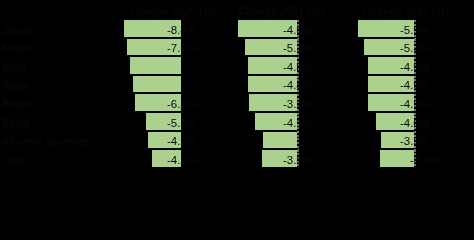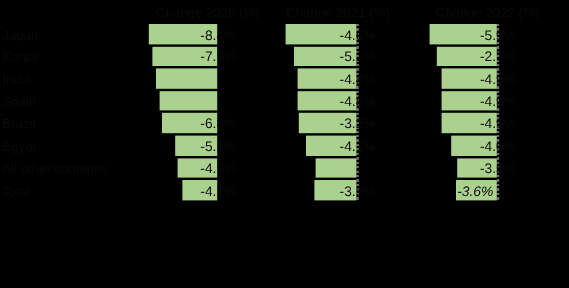--- a/index.html
+++ b/index.html
@@ -54,26 +54,26 @@
     <div class="bar" style="left: 255.38px; top: 113px; width: 41.82px; height: 16.6px;"></div>
     <div class="val" style="left: 233px; width: 80px; top: 117.6px; text-align: right;">-4.1%</div>
     <div class="bar" style="left: 262.52px; top: 131.6px; width: 34.68px; height: 16.6px;"></div>
     <div class="bar" style="left: 261.5px; top: 150.2px; width: 35.7px; height: 16.6px;"></div>
     <div class="val" style="left: 233px; width: 80px; top: 154.8px;">-3.5%</div>
     <div class="colhdr" style="left: 363px;">Change 2022 (%)</div>
     <div class="axis" style="left: 414.2px; top: 20px; height: 146.8px;"></div>
     <div class="bar" style="left: 358.15px; top: 20px; width: 56.05px; height: 16.6px;"></div>
     <div class="val" style="left: 350px; width: 80px; top: 24.6px;">-5.9%</div>
     <div class="bar" style="left: 363.85px; top: 38.6px; width: 50.35px; height: 16.6px;"></div>
-    <div class="val" style="left: 350px; width: 80px; top: 43.2px;">-2.7%</div>
+    <div class="val" style="left: 350px; width: 80px; top: 43.2px;">-5.3%</div>
     <div class="bar" style="left: 367.65px; top: 57.2px; width: 46.55px; height: 16.6px;"></div>
     <div class="val" style="left: 350px; width: 80px; top: 61.8px;">-4.9%</div>
     <div class="bar" style="left: 367.65px; top: 75.8px; width: 46.55px; height: 16.6px;"></div>
     <div class="val" style="left: 350px; width: 80px; top: 80.4px;">-4.9%</div>
     <div class="bar" style="left: 367.65px; top: 94.4px; width: 46.55px; height: 16.6px;"></div>
     <div class="val" style="left: 350px; width: 80px; top: 99px;">-4.9%</div>
     <div class="bar" style="left: 376.2px; top: 113px; width: 38px; height: 16.6px;"></div>
     <div class="val" style="left: 350px; width: 80px; top: 117.6px; text-align: right;">-4.0%</div>
     <div class="bar" style="left: 380.95px; top: 131.6px; width: 33.25px; height: 16.6px;"></div>
     <div class="val" style="left: 350px; width: 80px; top: 136.2px;">-3.5%</div>
     <div class="bar" style="left: 380px; top: 150.2px; width: 34.2px; height: 16.6px;"></div>
-    <div class="val" style="left: 331px; width: 80px; top: 154.8px; font-style: italic;">-3.6%</div>
+    <div class="val" style="left: 360px; width: 80px; top: 154.8px;">-3.6%</div>
   </div>
 
 </body></html>

